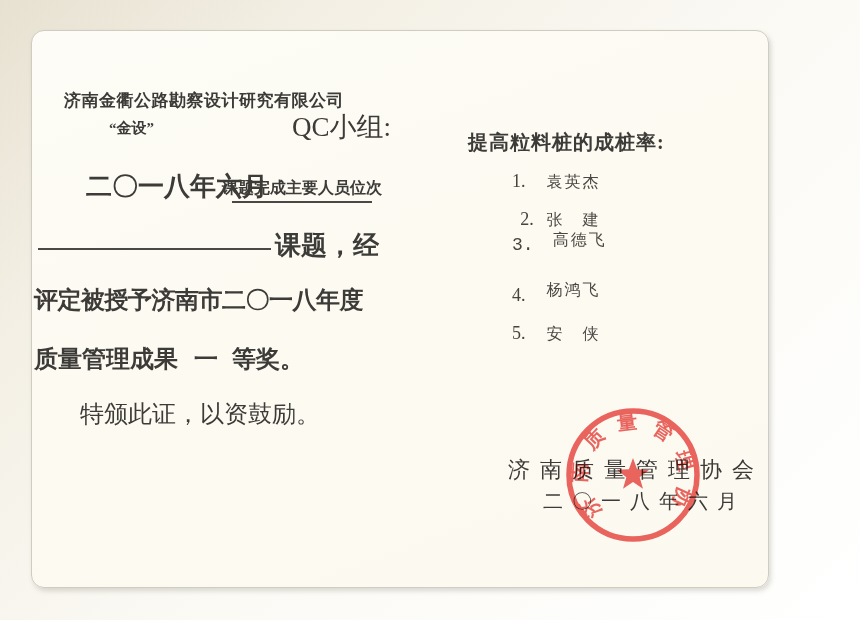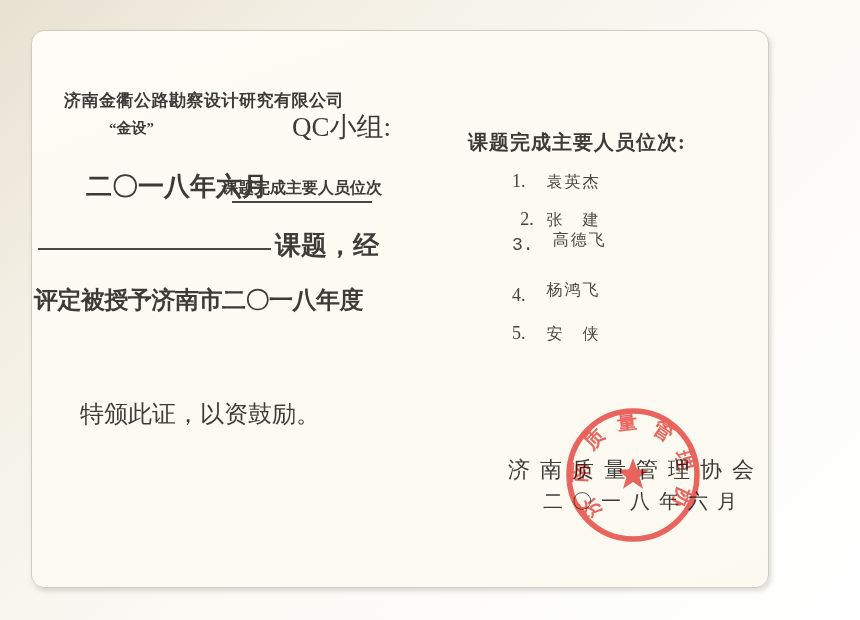--- a/index.html
+++ b/index.html
@@ -71,24 +71,27 @@
     <div class="abs ink qc-label">QC小组:</div>
 
     <div class="abs ink body-prefix">二〇一八年六月</div>
     <div class="abs ink topic-blank">课题完成主要人员位次</div>
 
     <div class="abs blank-line2"></div>
     <div class="abs ink body-line3">评定被授予济南市二〇一八年度</div>
 
     <div class="abs ink body-line2">课题，经</div>
 
+    <div class="abs ink award-line">
+      <span>质量管理成果</span><span class="award-grade">一</span><span class="award-suffix">等奖。</span>
+    </div>
 
     <div class="abs ink closing">特颁此证，以资鼓励。</div>
 
-    <div class="abs ink roster-title">课题完成主要人员位次:</div>
+    <div class="abs ink roster-title">提高粒料桩的成桩率:</div>
 
     <div class="abs member-row row-0">
       <span class="member-no">1.</span>
       <span class="member-name">袁英杰</span>
     </div>
     <div class="abs member-row row-1">
       <span class="member-no">2.</span>
       <span class="member-name">张　建</span>
     </div>
     <div class="abs member-row row-2">

